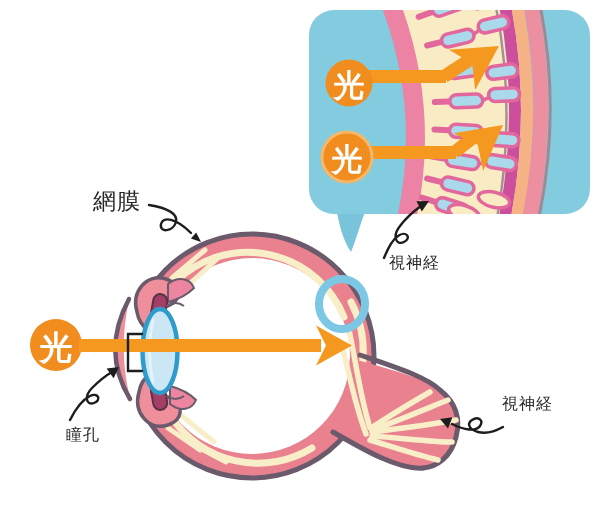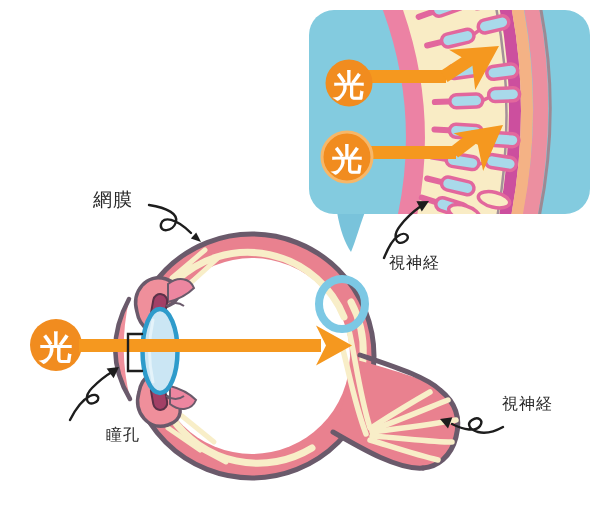--- a/index.html
+++ b/index.html
@@ -7,21 +7,21 @@
     position:relative;
     width:600px;height:507px;
     background:#ffffff;
     overflow:hidden;
     font-family:"Liberation Sans","DejaVu Sans",sans-serif;
   }
   #stage svg{position:absolute;left:0;top:0;}
   .jl{
     position:absolute;
     color:#262626;
-    font-size:19px;
+    font-size:23px;
     font-weight:500;
     letter-spacing:1px;
     white-space:nowrap;
     line-height:1;
     user-select:none;
   }
   .jl.big{font-size:16px;}
 </style>
 </head>
 <body>
@@ -199,16 +199,16 @@
 
     <path d="M384,258 C388,248 392,240 398,236 C406,230 412,238 404,242 C396,246 392,236 400,226 C406,218 414,211 421,206"></path>
     <polygon points="429,201 421.8,211.5 416.4,201.2" fill="#1D1D1D" stroke="none"></polygon>
 
     <path d="M503,427 C494,432 486,434 478,432 C470,430 466,424 472,420 C478,416 484,420 480,426 C476,432 464,430 452,424"></path>
     <polygon points="440,419 452.4,417.2 448,428.5" fill="#1D1D1D" stroke="none"></polygon>
   </g>
 </svg>
 
 <div class="jl" style="left:93px;top:190px;">網膜</div>
-<div class="jl big" style="left:66px;top:427px;margin-left:40px;">瞳孔</div>
+<div class="jl big" style="left:66px;top:427px;">瞳孔</div>
 <div class="jl big" style="left:389px;top:255px;">視神経</div>
 <div class="jl big" style="left:502px;top:396px;">視神経</div>
 </div>
 
 </body></html>

